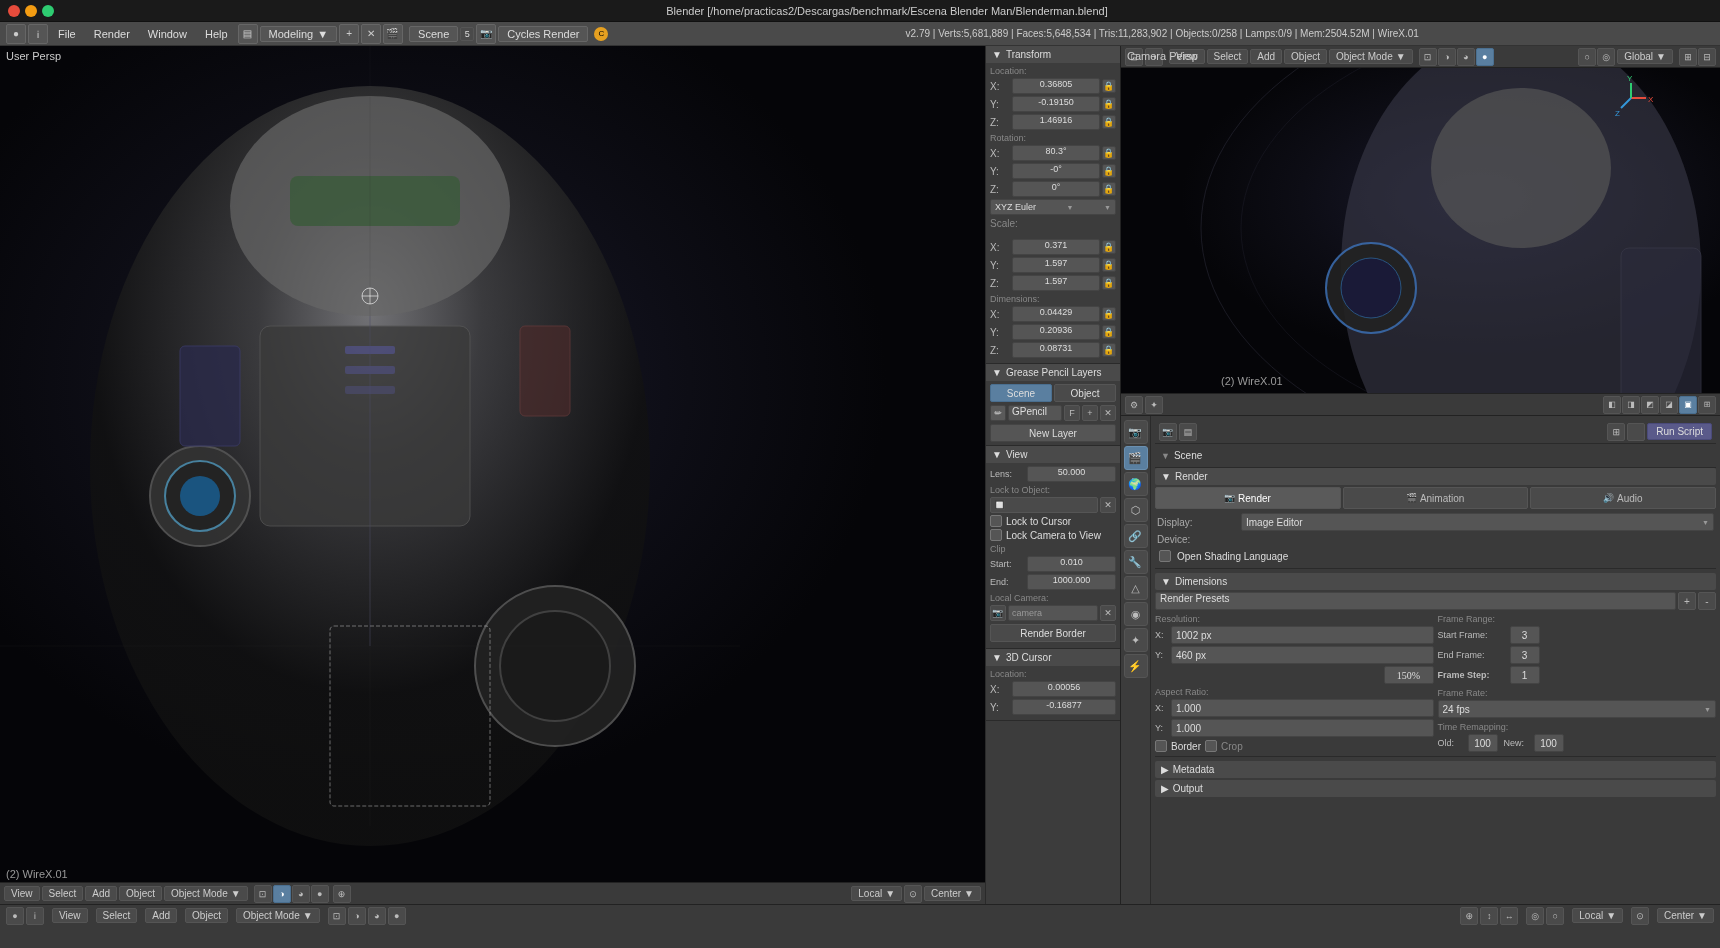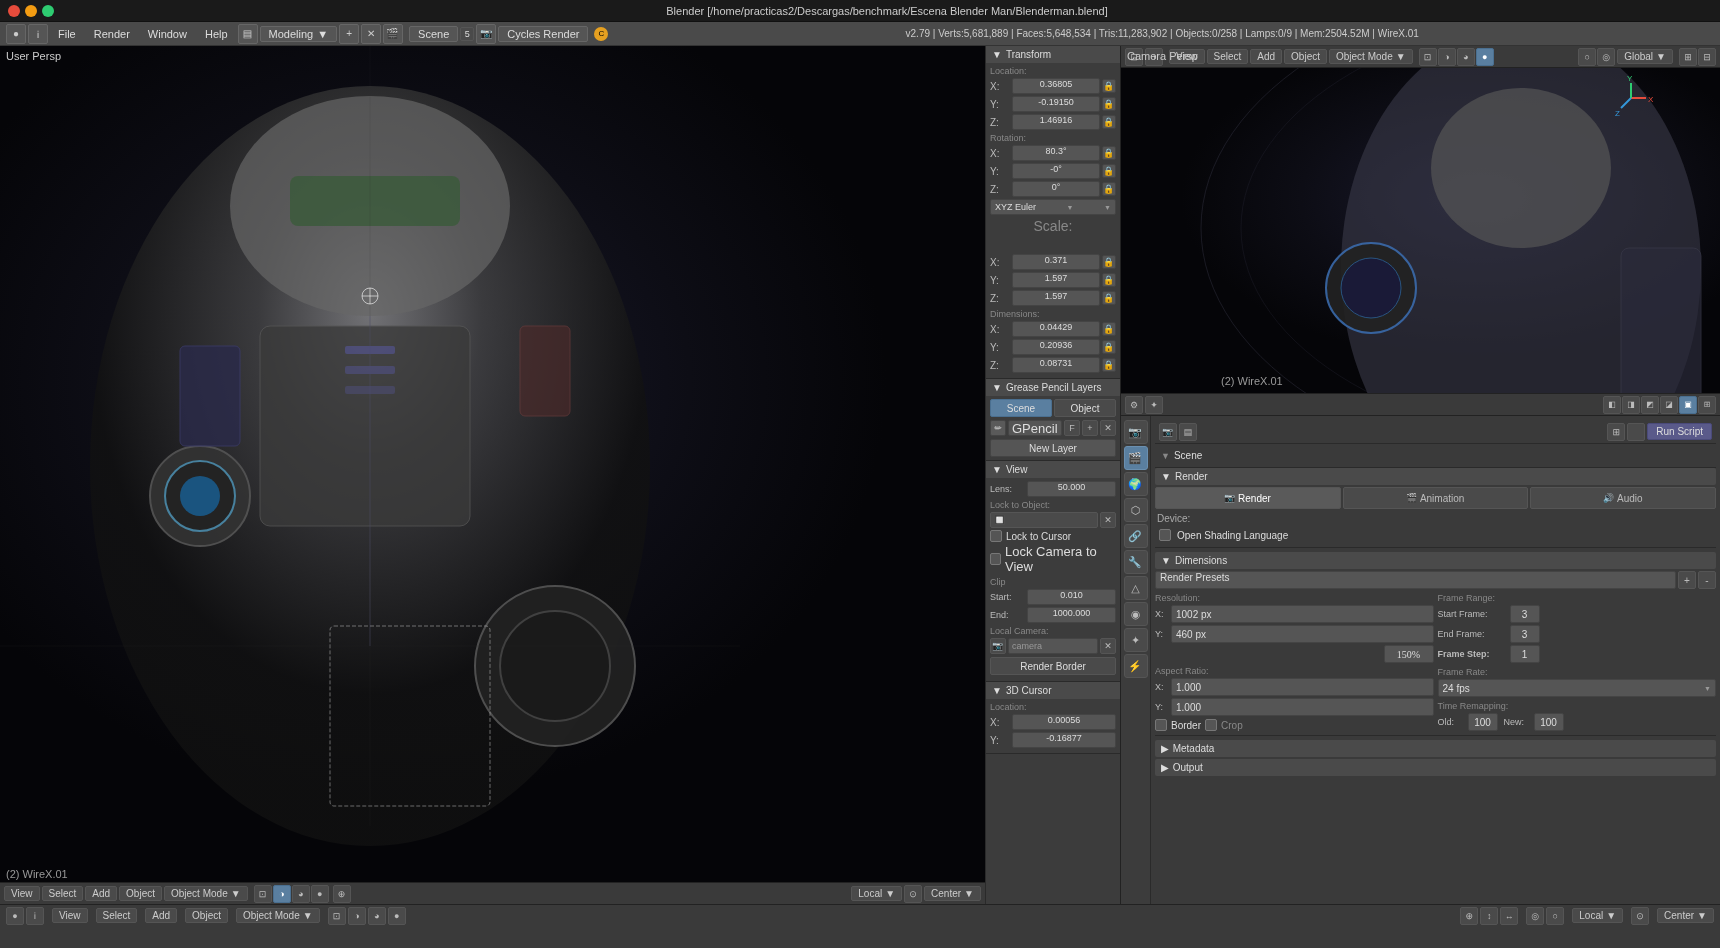--- a/index.html
+++ b/index.html
@@ -518,21 +518,21 @@
       color: #ccc;
       font-size: 9px;
     }
     .gp-layer-input {
       flex: 1;
       height: 16px;
       background: #555;
       border: 1px solid #444;
       border-radius: 2px;
       color: #ddd;
-      font-size: 13px;
+      font-size: 10px;
       padding: 0 3px;
     }
     .gp-f-btn {
       width: 16px; height: 16px;
       background: #4a4a4a;
       border: 1px solid #555;
       border-radius: 2px;
       color: #bbb;
       font-size: 9px;
       display: flex; align-items: center; justify-content: center;
@@ -742,21 +742,21 @@
           <div class="field-input">0°</div>
           <div class="field-input-btn">🔒</div>
         </div>
         <div style="margin-bottom:3px;">
           <div class="prop-row-value dropdown" style="height:16px;font-size:9px;background:#555;border:1px solid #444;border-radius:2px;padding:0 4px;display:flex;align-items:center;justify-content:space-between;cursor:pointer;gap:28px;">
             <span>XYZ Euler</span>
             <span style="font-size:7px;color:#999;">▼</span>
           </div>
         </div>
 
-        <div style="color:#888;font-size:14px;margin-bottom:20px;text-align:center;">Scale:</div>
+        <div style="color:#888;font-size:10px;margin-bottom:10px;">Scale:</div>
         <div class="field-row">
           <div class="field-label">X:</div>
           <div class="field-input">0.371</div>
           <div class="field-input-btn">🔒</div>
         </div>
         <div class="field-row">
           <div class="field-label">Y:</div>
           <div class="field-input">1.597</div>
           <div class="field-input-btn">🔒</div>
         </div>
@@ -822,21 +822,21 @@
             <span style="color:#888;font-size:9px;">🔲</span>
           </div>
           <div style="width:16px;height:16px;background:#4a4a4a;border:1px solid #555;border-radius:2px;display:flex;align-items:center;justify-content:center;color:#bbb;font-size:9px;cursor:pointer;">✕</div>
         </div>
         <div style="display:flex;align-items:center;gap:4px;margin-bottom:2px;">
           <div class="checkbox"></div>
           <span style="font-size:10px;color:#ddd;">Lock to Cursor</span>
         </div>
         <div style="display:flex;align-items:center;gap:4px;margin-bottom:3px;">
           <div class="checkbox"></div>
-          <span style="font-size:13px;color:#ddd;">Lock Camera to View</span>
+          <span style="font-size:10px;color:#ddd;">Lock Camera to View</span>
         </div>
         <div style="color:#888;font-size:9px;margin-bottom:2px;">Clip</div>
         <div class="field-row">
           <div style="width:35px;font-size:9px;color:#bbb;">Start:</div>
           <div class="field-input">0.010</div>
         </div>
         <div class="field-row">
           <div style="width:35px;font-size:9px;color:#bbb;">End:</div>
           <div class="field-input">1000.000</div>
         </div>
@@ -1010,20 +1010,26 @@
           <div class="render-tab">
             <span style="font-size:9px;margin-right:2px;">🎬</span>
             <span>Animation</span>
           </div>
           <div class="render-tab">
             <span style="font-size:9px;margin-right:2px;">🔊</span>
             <span>Audio</span>
           </div>
         </div>
 
+        <div class="prop-row">
+          <div class="prop-row-label">Display:</div>
+          <div class="prop-row-value dropdown">
+            <span>Image Editor</span>
+          </div>
+        </div>
 
 
         <div class="prop-row">
           <div class="prop-row-label">Device:</div>
         </div>
 
         <div class="checkbox-row">
           <div class="checkbox"></div>
           <span style="font-size:10px;color:#ddd;">Open Shading Language</span>
         </div>

